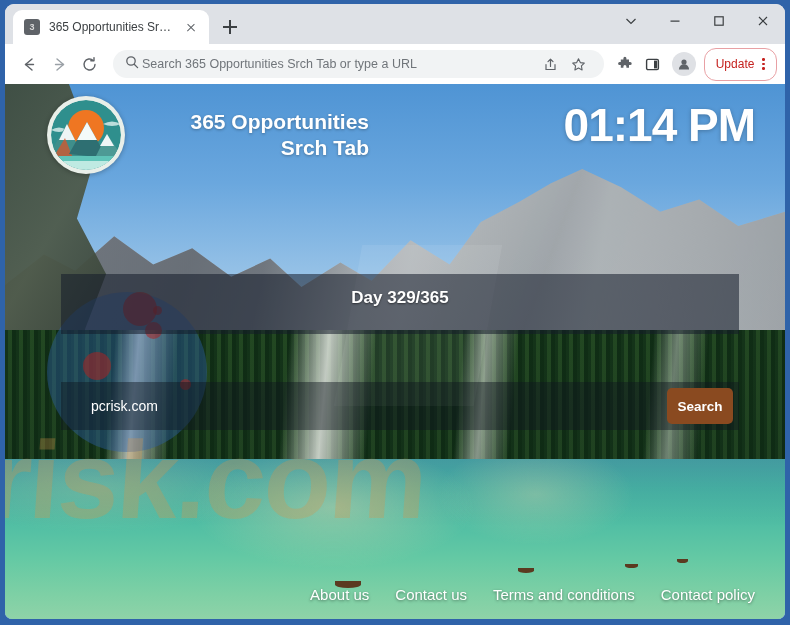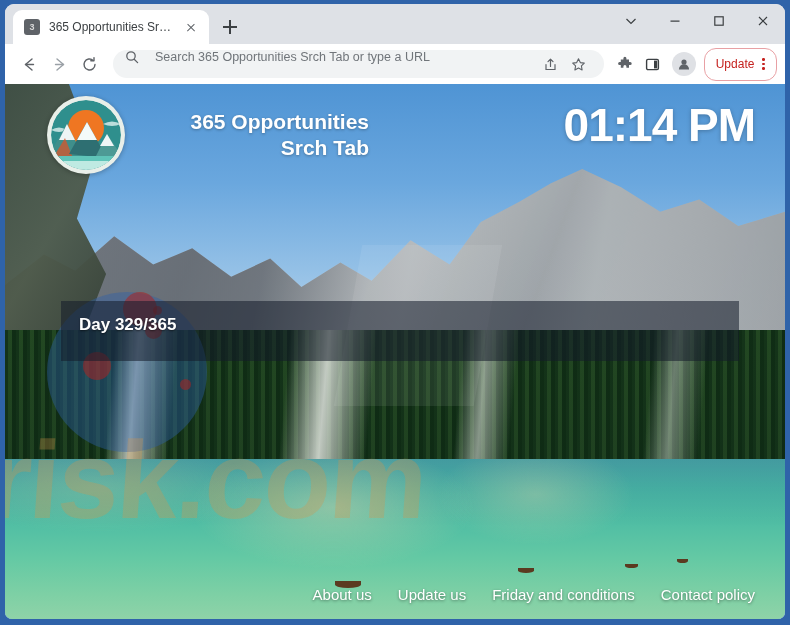--- a/index.html
+++ b/index.html
@@ -98,22 +98,22 @@
   }
   .navbtn {
     width: 28px; height: 28px; flex: 0 0 28px;
     display: flex; align-items: center; justify-content: center;
     border-radius: 50%; cursor: pointer;
   }
   .omnibox {
     flex: 1; height: 28px; margin: 0 6px 0 8px;
     background: #f1f3f4;
     border-radius: 14px;
-    display: flex; 
-    padding: 0 12px; gap: 16px;
+    display: flex; align-items: center;
+    padding: 0 12px; gap: 3px;
     position: relative;
     cursor: text;
   }
   .omni-text {
     font-size: 12.5px; color: #70757a;
     white-space: nowrap; overflow: hidden;
     flex: 1;
   }
   .omni-right { display: flex; align-items: center; gap: 2px; margin-left: auto; }
   .tbicon {
@@ -270,22 +270,21 @@
   }
   .clock-date {
     font-size: 15px; margin-top: 2px;
     text-shadow: 0 1px 3px rgba(0,0,0,.35);
   }
 
   .quote-box {
     position: absolute; left: 56px; right: 46px; top: 190px;
     background: rgba(20,28,42,.55);
     padding: 14px 18px 18px;
-    text-align: left;
-    margin-top: 27px;
+    text-align: center;
   }
   .quote-day {
     color: #ffffff; font-size: 17px; font-weight: 700;
     margin-bottom: 8px;
     text-shadow: 0 1px 2px rgba(0,0,0,.5);
   }
   .quote-text {
     color: #ffffff; font-size: 18.5px; line-height: 1.25;
     text-shadow: 0 1px 2px rgba(0,0,0,.5);
   }
@@ -487,23 +486,27 @@
       </div>
 
       <div class="clock">
         <div class="clock-time">01:14 PM</div>
       </div>
 
       <div class="quote-box">
         <div class="quote-day">Day 329/365</div>
       </div>
 
+      <div class="searchbar">
+        <input class="search-input" type="text" id="search-input" placeholder="Search the web" value="pcrisk.com" style="">
+        <button class="search-btn">Search</button>
+      </div>
 
       <div class="footer">
         <a>About us</a>
-        <a>Update us</a>
-        <a>Friday and conditions</a>
+        <a>Contact us</a>
+        <a>Terms and conditions</a>
         <a>Contact policy</a>
       </div>
 
     </div>
   </div>
 </div>
 
 </body></html>

